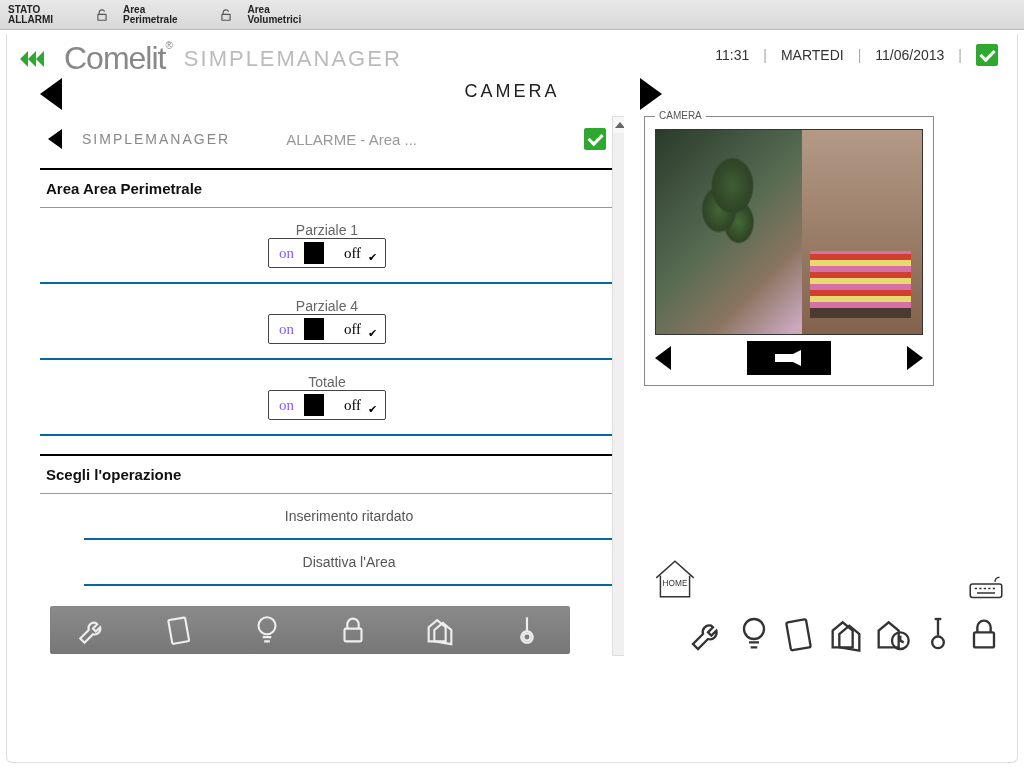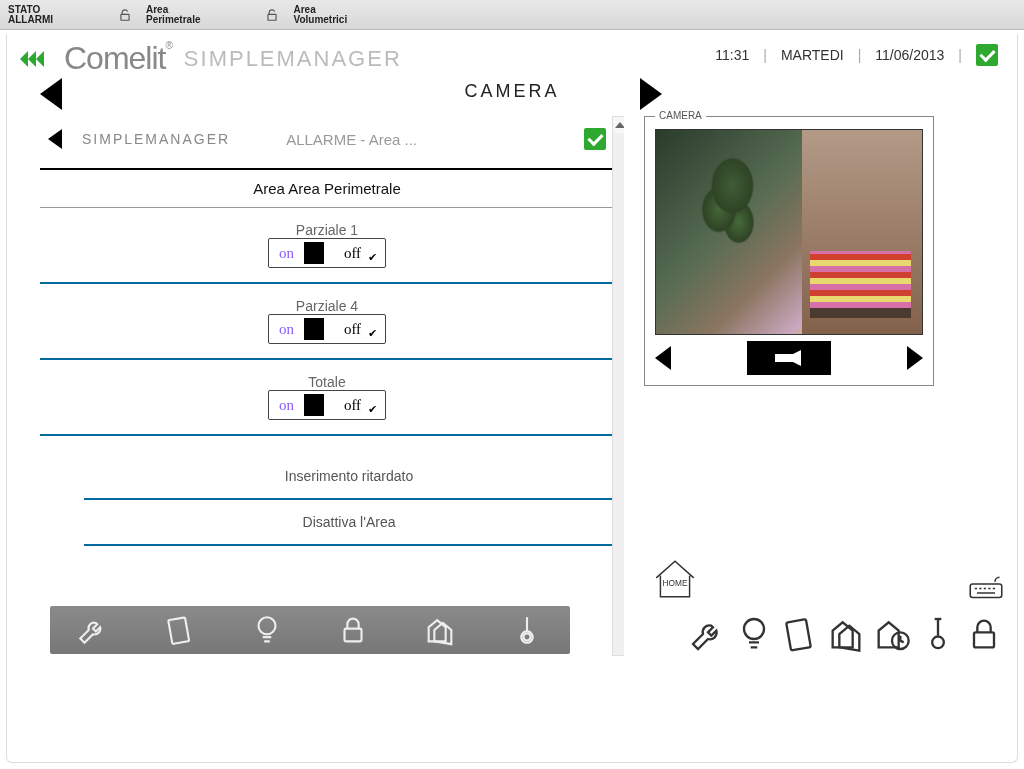--- a/index.html
+++ b/index.html
@@ -13,21 +13,20 @@
   }
   .topbar {
     height: 30px;
     background: linear-gradient(#e8e8e8,#d8d8d8);
     display: flex;
     align-items: center;
     font-size: 10px;
     font-weight: bold;
     color: #222;
     border-bottom: 1px solid #bbb;
-    gap: 23px;
   }
   .topbar .tb-item { display:flex; align-items:center; margin-right:30px; }
   .topbar .tb-status { line-height:10px; padding:2px 8px; }
   .lock-icon {
     width:14px; height:14px; margin:0 6px 0 4px;
     display:inline-flex; align-items:center; justify-content:center;
   }
   .lock-icon svg { width:14px; height:14px; }
   .logo-row {
     display:flex; align-items:center; padding:10px 20px 0 20px;
@@ -86,25 +85,24 @@
     display:flex; align-items:center; gap:20px;
     padding:12px 8px 18px 8px;
   }
   .crumb-arrow {
     width:0;height:0;border-top:10px solid transparent;border-bottom:10px solid transparent;border-right:14px solid #000; cursor:pointer;
   }
   .crumb-text { color:#888; letter-spacing:2px; font-size:14px;}
   .crumb-sub { color:#999; font-size:15px; margin-left:36px;}
   .crumb-check { margin-left:auto; }
   .section-header {
-    font-weight:normal; font-size:15px; color:#111;
+    font-weight:bold; font-size:15px; color:#111;
     padding:10px 6px 10px 6px;
     border-top:2px solid #000;
     border-bottom:1px solid #999;
-    text-align:center;
   }
   .section-header.noline-top{ border-top:2px solid #000;}
   .row {
     display:flex; align-items:center; justify-content:space-between;
     padding:14px 6px; border-bottom:2px solid #0369a1;
     color:#666; font-size:14px;flex-direction:column;
   }
   .row.op { color:#555; cursor:pointer;margin-left:44px;}
   .toggle {
     border:1px solid #444; border-radius:2px; height:30px;
@@ -306,20 +304,21 @@
           <span class="on">on</span>
           <span class="divider"></span>
           <span class="off off-wrap">
               <span>off</span>
               <span class="tick">✔</span>
             </span>
         </div>
       </div>
 
       <div class="spacer"></div>
+      <div class="section-header">Scegli l'operazione</div>
 
       <div class="row op">
         <span>Inserimento ritardato</span>
       </div>
       <div class="row op">
         <span>Disattiva l'Area</span>
       </div>
 
       <div class="fake-scroll-v">
         <div class="btn top">

